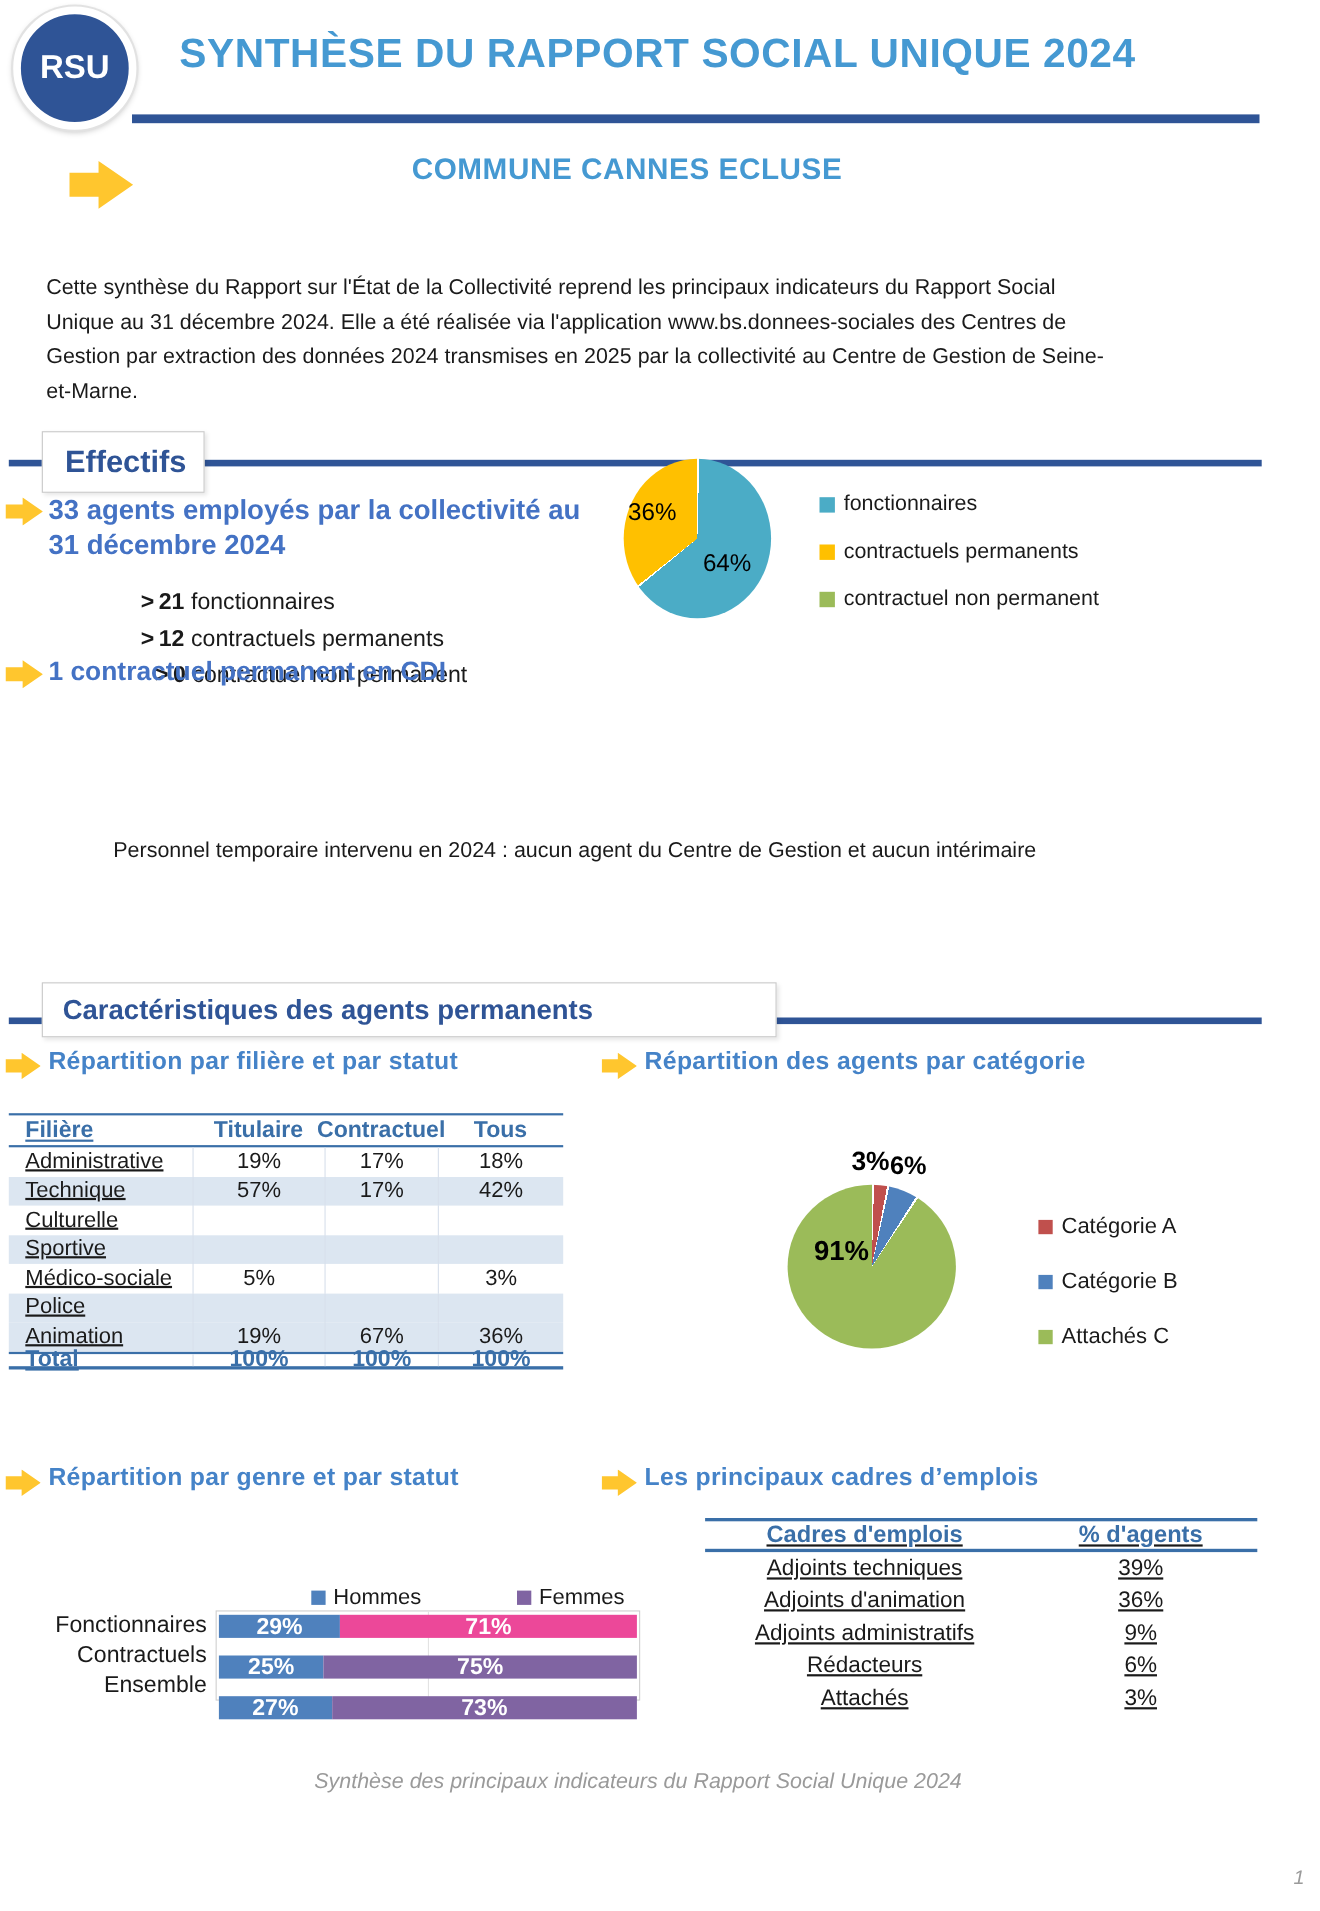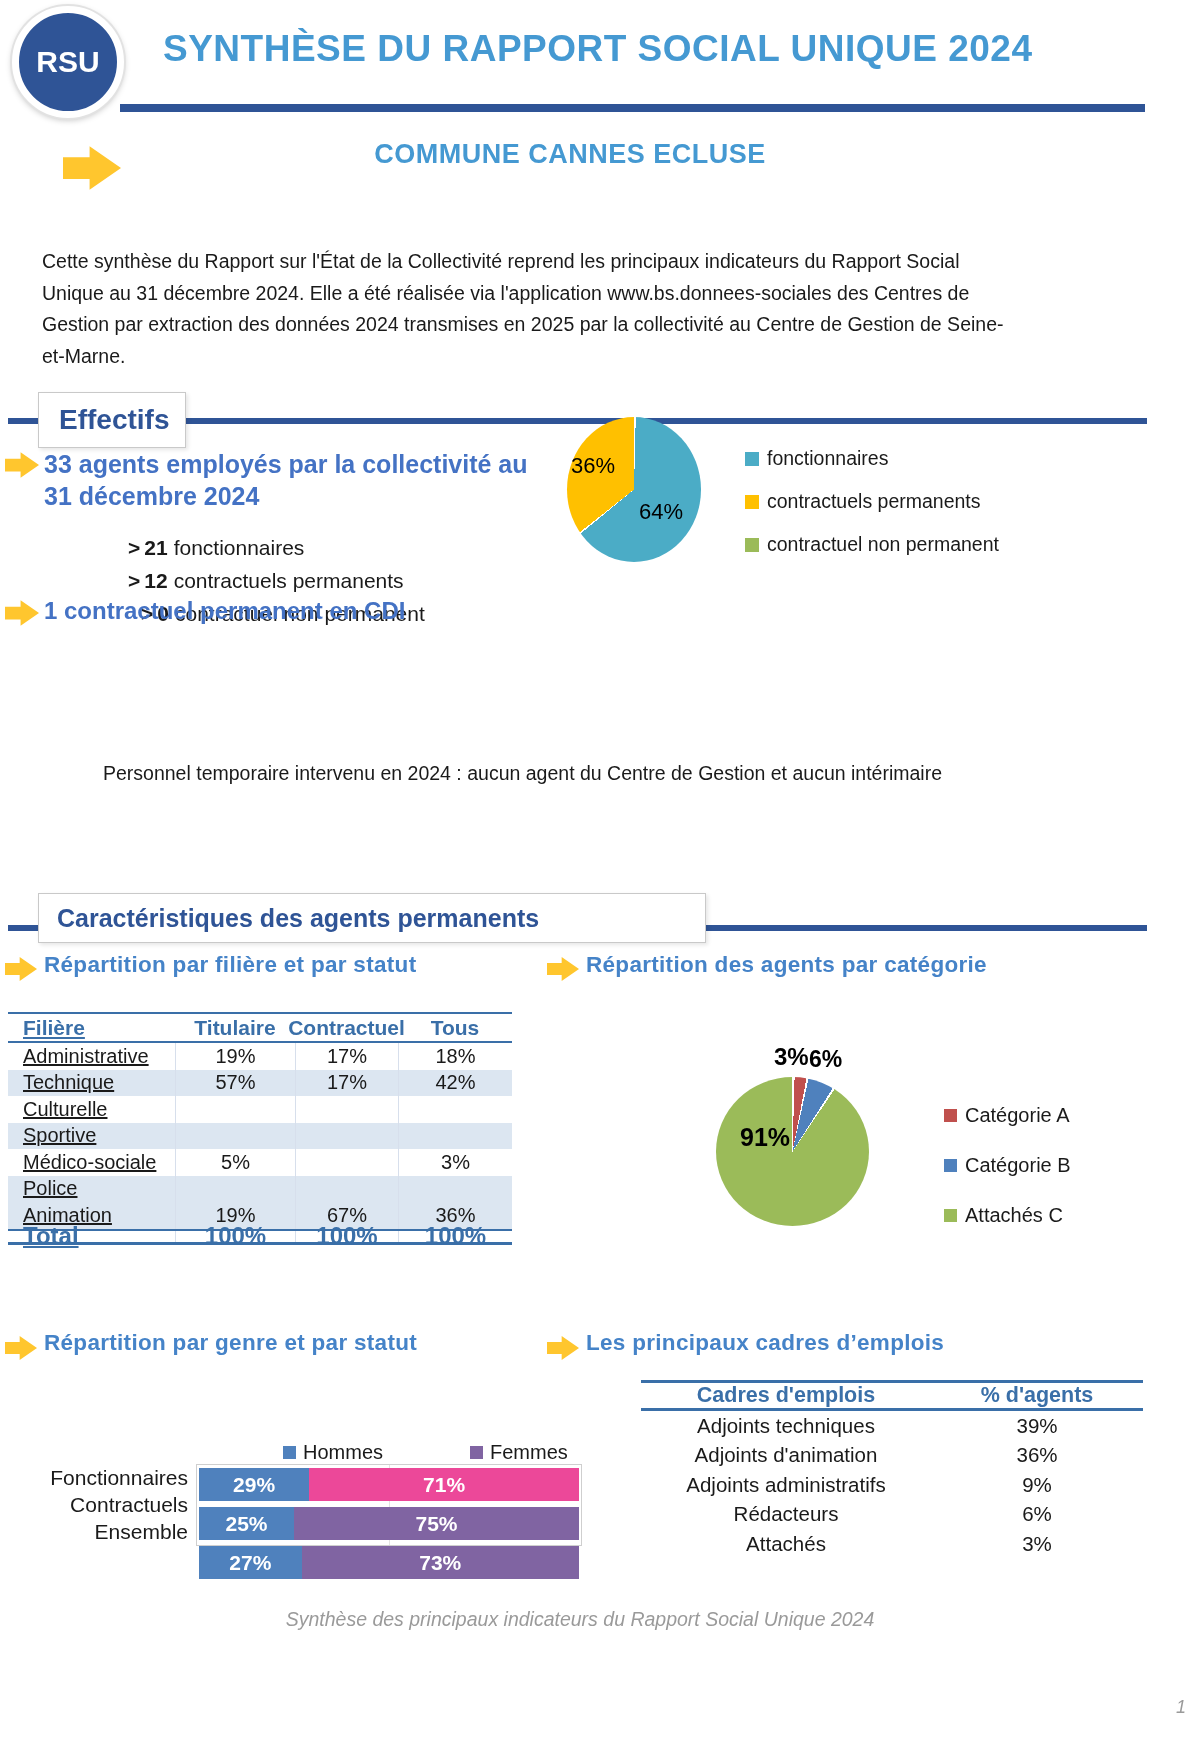--- a/index.html
+++ b/index.html
@@ -71,21 +71,21 @@
   .ft-head{height:31px;color:var(--steel);font-weight:bold;font-size:21px;
            border-top:2px solid var(--steel);border-bottom:2px solid var(--steel);}
   .ft-c0{width:167px;padding-left:15px;text-decoration:underline;}
   .ft-c1{width:120px;text-align:center;}
   .ft-c2{width:103px;text-align:center;}
   .ft-c3{width:114px;text-align:center;}
   .ft-row .ft-c1,.ft-row .ft-c2,.ft-row .ft-c3{border-left:1px solid #d7dfec;height:100%;
            display:flex;align-items:center;justify-content:center;}
   .ft-head .ft-c1,.ft-head .ft-c2,.ft-head .ft-c3{border-left:none;}
   .shaded{background:var(--shade);}
-  .ft-total{height:16px;color:var(--steel);font-weight:bold;font-size:24px;
+  .ft-total{height:16px;color:var(--steel);font-weight:bold;font-size:21px;
             border-top:2px solid var(--steel);border-bottom:3px solid var(--steel);}
 
   
   .pie2-wrap{left:716px;top:1077px;width:153px;height:149px;}
   .p2-3{left:58px;top:-34px;font-weight:bold;font-size:24px;}
   .p2-6{left:93px;top:-31px;font-weight:bold;font-size:23px;}
   .p2-91{left:24px;top:46px;font-weight:bold;font-size:25px;}
   .legend2{left:944px;top:1104px;font-size:20px;}
   .legend2 .legend-item{margin-bottom:27px;}
   .legend2 .sq{width:13px;height:13px;}
@@ -93,26 +93,26 @@
   
   .genre-legend-item{position:absolute;display:flex;align-items:center;font-size:20px;}
   .gl-h{left:283px;top:1441px;}
   .gl-f{left:470px;top:1441px;}
   .genre-legend-item .sq{width:13px;height:13px;margin-right:7px;}
   .bar-cats{left:14px;top:1464px;width:174px;font-size:21px;}
   .bar-cat{height:27px;text-align:right;line-height:27px;}
   .genre-plot{left:196px;top:1464px;width:386px;height:82px;border:1px solid #cfcfcf;
               padding:3px 2px;background:#fff;}
   .genre-plot::before{content:"";position:absolute;left:50%;top:0;bottom:0;width:1px;background:#e3e3e3;}
-  .bar-row{display:flex;height:33px;margin-bottom:6px;position:relative;}
+  .bar-row{display:flex;height:21px;margin-bottom:16px;position:relative;}
   .bar-seg{height:100%;display:flex;align-items:center;justify-content:center;
            color:#fff;font-weight:bold;font-size:21px;overflow:hidden;}
 
   
-  .cadres-table{left:641px;top:1380px;width:502px;}
+  .cadres-table{left:641px;top:1380px;width:502px;text-decoration:underline;}
   .ct-row{display:flex;align-items:center;height:29.5px;font-size:20.5px;}
   .ct-head{height:31px;color:var(--steel);font-weight:bold;font-size:21.5px;
            border-top:3px solid var(--steel);border-bottom:3px solid var(--steel);}
   .ct-c0{width:290px;text-align:center;}
   .ct-c1{width:212px;text-align:center;}
 
   .footer{left:0;top:1608px;width:1160px;text-align:center;font-style:italic;
           color:var(--gray-text);font-size:19.5px;}
   .pagenum{right:14px;top:1697px;font-style:italic;color:var(--gray-text);font-size:18px;}
 </style>

